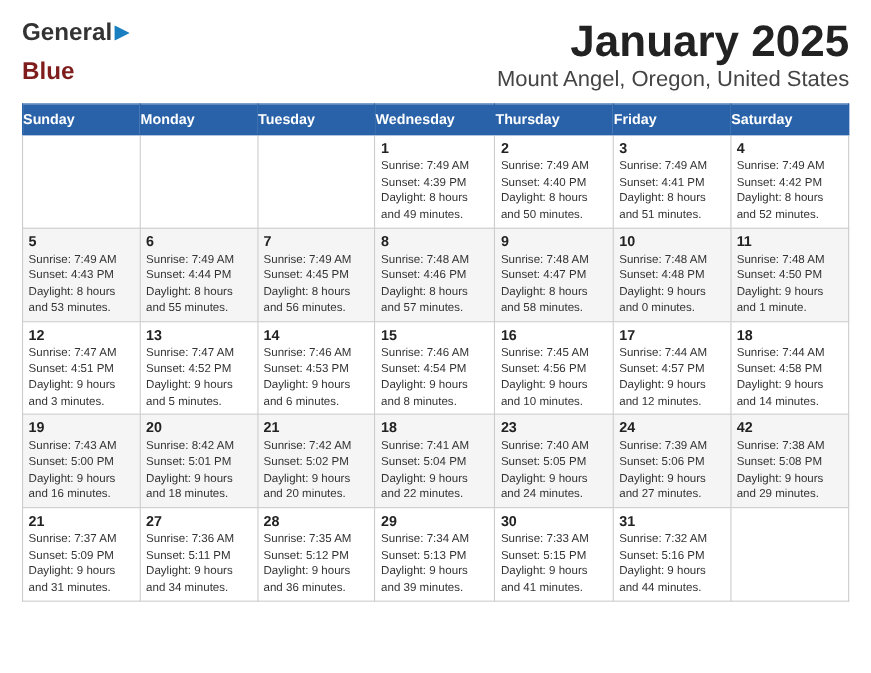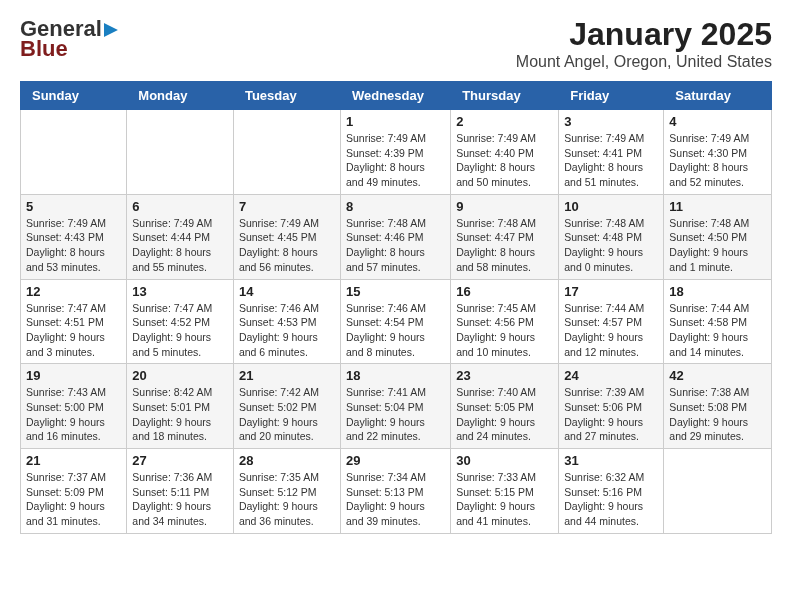--- a/index.html
+++ b/index.html
@@ -17,20 +17,21 @@
     .header {
       display: flex;
       justify-content: space-between;
       align-items: flex-start;
       margin-bottom: 10px;
     }
     .logo {
       display: flex;
       flex-direction: column;
       align-items: flex-start;
+      gap: 16px;
     }
     .logo-text {
       display: flex;
       align-items: center;
       font-size: 22px;
       font-weight: bold;
     }
     .logo-general {
       color: #333;
     }
@@ -43,40 +44,40 @@
       height: 14px;
       background: #1a7fc1;
       clip-path: polygon(0 0, 100% 50%, 0 100%);
       margin-left: 2px;
       margin-bottom: -2px;
     }
     .title-block {
       text-align: right;
     }
     .title-block h1 {
-      font-size: 32px;
+      font-size: 40px;
       font-weight: bold;
       color: #222;
     }
     .title-block h2 {
-      font-size: 16px;
+      font-size: 20px;
       font-weight: normal;
       color: #444;
     }
     .calendar {
       width: 100%;
       border-collapse: collapse;
       border: 1px solid #ccc;
     }
     .calendar thead tr th {
       background: #2962a8;
       color: #fff;
       font-size: 13px;
       font-weight: bold;
-      padding: 6px 11px;
+      padding: 6px 0;
       border: 1px solid #2962a8;
       text-align: left;
     }
     .calendar tbody tr td {
       border: 1px solid #ccc;
       vertical-align: top;
       padding: 4px 5px;
       width: 113px;
       min-height: 80px;
       font-size: 11px;
@@ -154,21 +155,21 @@
           <td>
             <span class="day-number">3</span>
             <div class="day-info">Sunrise: 7:49 AM
 Sunset: 4:41 PM
 Daylight: 8 hours
 and 51 minutes.</div>
           </td>
           <td>
             <span class="day-number">4</span>
             <div class="day-info">Sunrise: 7:49 AM
-Sunset: 4:30 PM
+Sunset: 4:42 PM
 Daylight: 8 hours
 and 52 minutes.</div>
           </td>
         </tr>
         <tr>
           <td>
             <span class="day-number">5</span>
             <div class="day-info">Sunrise: 7:49 AM
 Sunset: 4:43 PM
 Daylight: 8 hours
@@ -350,21 +351,21 @@
           </td>
           <td>
             <span class="day-number">30</span>
             <div class="day-info">Sunrise: 7:33 AM
 Sunset: 5:15 PM
 Daylight: 9 hours
 and 41 minutes.</div>
           </td>
           <td>
             <span class="day-number">31</span>
-            <div class="day-info">Sunrise: 6:32 AM
+            <div class="day-info">Sunrise: 7:32 AM
 Sunset: 5:16 PM
 Daylight: 9 hours
 and 44 minutes.</div>
           </td>
           <td></td>
         </tr>
       </tbody>
   </table>
 </div>
 

